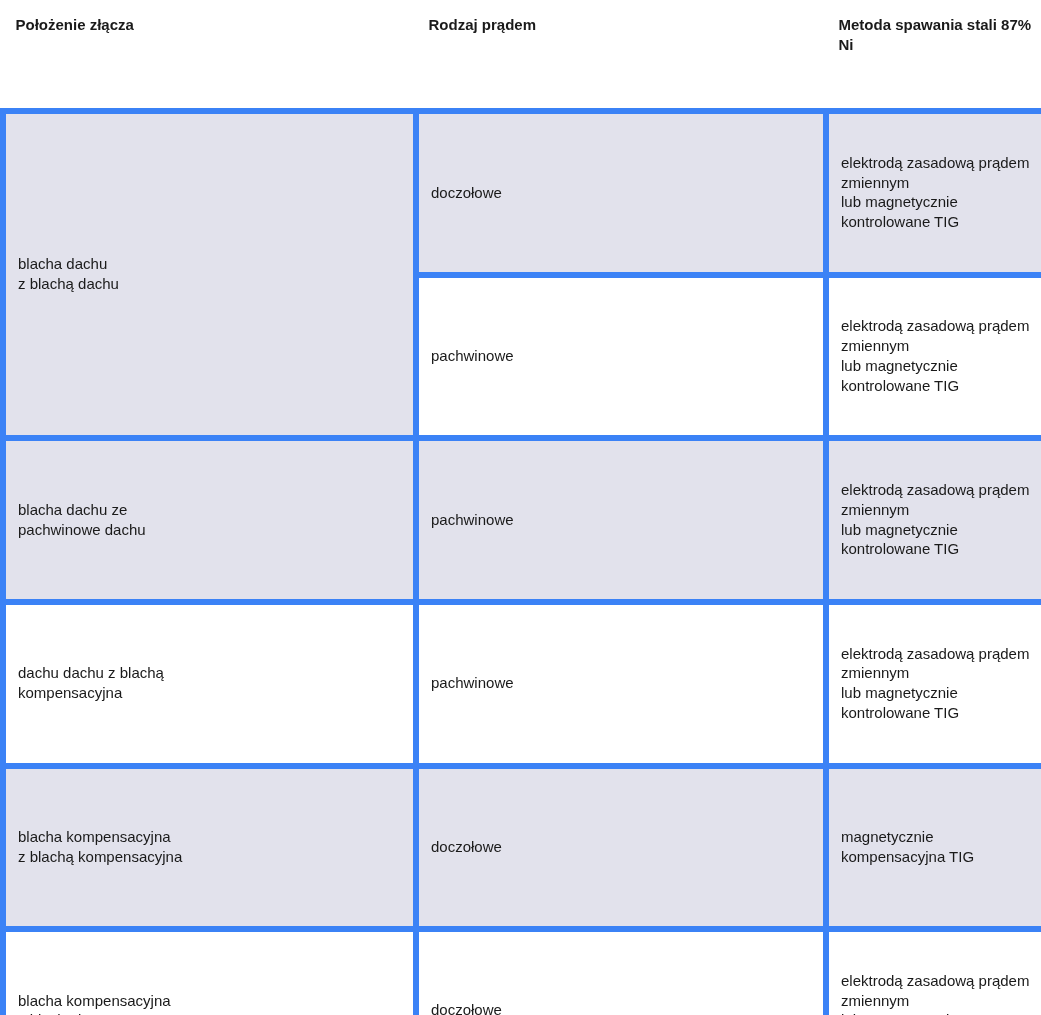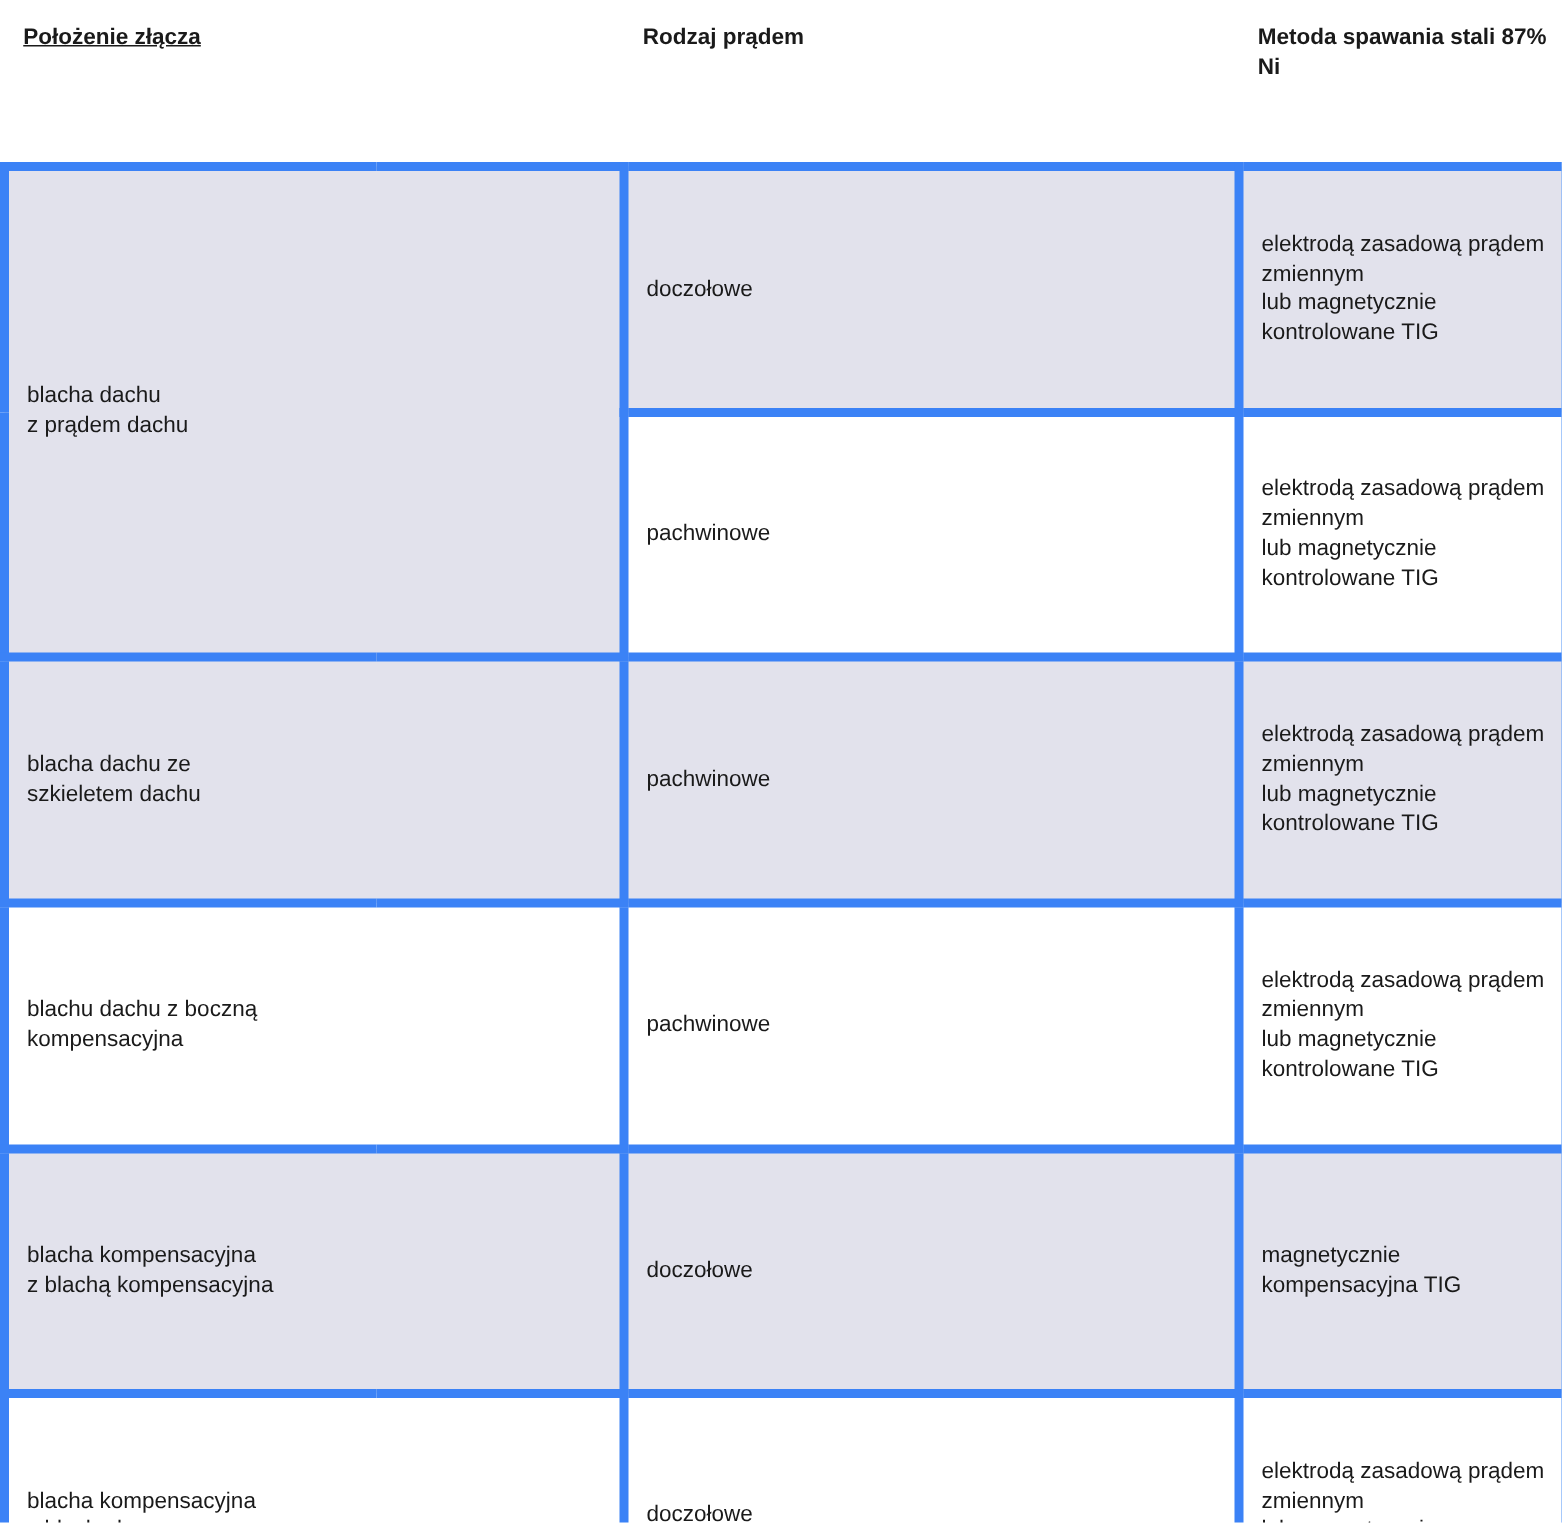--- a/index.html
+++ b/index.html
@@ -43,21 +43,21 @@
     font-size: 15px;
     text-align: left;
     vertical-align: top;
     padding-top: 14px;
     padding-bottom: 14px;
     border-top: 1px solid #ffffff;
     border-left: 1px solid #ffffff;
     border-right: 1px solid #ffffff;
     border-bottom: 1px solid #8f8fa8;
   }
-  table.welding-table thead th.hdr-1 { border-left: 1px solid #ffffff; text-decoration: underline; }
+  table.welding-table thead th.hdr-1 { border-left: 1px solid #ffffff; }
   table.welding-table thead th.hdr-4 { border-right: 1px solid #ffffff; }
 
   
   tr.tint td { background: #e2e2ec; }
   tr.plain td { background: #ffffff; }
   td.tint { background: #e2e2ec; }
   td.plain { background: #ffffff; }
   .nowrap-cell { white-space: pre-line; }
 </style>
 </head>
@@ -77,48 +77,48 @@
         <th class="nowrap-cell">Rodzaj prądem</th>
         <th class="nowrap-cell">Metoda spawania stali 87% Ni</th>
         <th class="hdr-4 nowrap-cell">Metoda spawania
 stopów aluminium</th>
       </tr>
     </thead>
     <tbody>
 
       <tr class="tint">
         <td class="nowrap-cell tint" colspan="2" rowspan="2">blacha dachu
-z prądem dachu</td>
+z blachą dachu</td>
         <td class="nowrap-cell tint">doczołowe</td>
         <td class="nowrap-cell tint">elektrodą zasadową prądem zmiennym
 lub magnetycznie kontrolowane TIG</td>
         <td class="nowrap-cell tint">zwykłe MIG do
 przodu i do tyłu</td>
       </tr>
 
       <tr class="plain">
         <td class="nowrap-cell plain">pachwinowe</td>
         <td class="nowrap-cell plain">elektrodą zasadową prądem zmiennym
 lub magnetycznie kontrolowane TIG</td>
         <td class="nowrap-cell plain">zwykłe MIG do
 przodu i do tyłu</td>
       </tr>
 
       <tr class="tint">
         <td class="nowrap-cell tint" colspan="2">blacha dachu ze
-szkieletem dachu</td>
+pachwinowe dachu</td>
         <td class="nowrap-cell tint">pachwinowe</td>
         <td class="nowrap-cell tint">elektrodą zasadową prądem zmiennym
 lub magnetycznie kontrolowane TIG</td>
         <td class="nowrap-cell tint">zwykłe MIG do
 przodu i do tyłu</td>
       </tr>
 
       <tr class="plain">
-        <td class="nowrap-cell plain" colspan="2">blachu dachu z boczną
+        <td class="nowrap-cell plain" colspan="2">dachu dachu z blachą
 kompensacyjna</td>
         <td class="nowrap-cell plain">pachwinowe</td>
         <td class="nowrap-cell plain">elektrodą zasadową prądem zmiennym
 lub magnetycznie kontrolowane TIG</td>
         <td class="nowrap-cell plain">zwykłe MIG do
 przodu i do tyłu</td>
       </tr>
 
       <tr class="tint">
         <td class="nowrap-cell tint" colspan="2">blacha kompensacyjna

